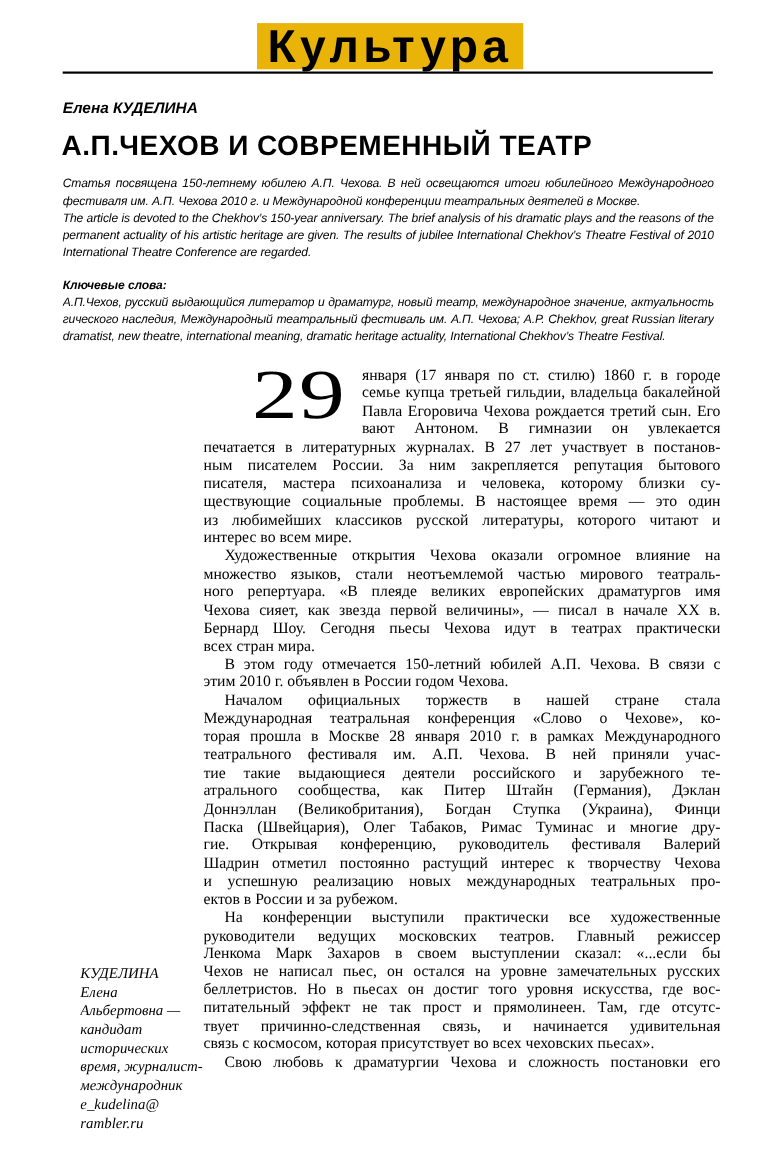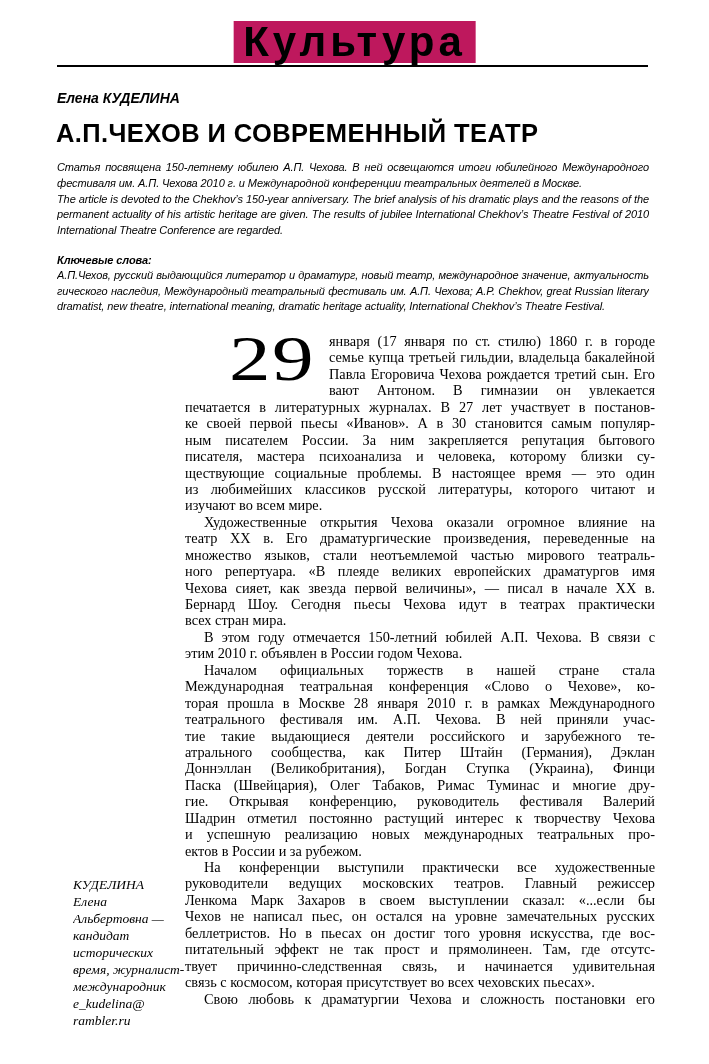--- a/index.html
+++ b/index.html
@@ -14,21 +14,21 @@
   
   .masthead-rule{
     position:absolute;left:57px;top:65px;width:591px;height:0;
     border-top:2.5px solid #000;
     z-index:1;
   }
   .masthead-title{
     position:absolute;left:50%;top:21px;
     transform:translateX(-50%);
     z-index:2;
-    background:#be185d;
+    background:#eab308;
     padding:0 10px;
     font-family:"Liberation Sans",sans-serif;
     font-weight:700;
     font-size:42px;line-height:1;
     letter-spacing:4px;
     white-space:nowrap;
   }
   
   .byline{
     position:absolute;left:57px;top:90px;
@@ -132,30 +132,28 @@
     <div class="dropcap">
       <span>29</span>
     </div>
     <div>
         <div class="para">
           <div class="line">января (17 января по ст. стилю) 1860 г. в городе Таганроге в</div>
           <div class="line">семье купца третьей гильдии, владельца бакалейной лавки</div>
           <div class="line">Павла Егоровича Чехова рождается третий сын. Его назы-</div>
           <div class="line">вают Антоном. В гимназии он увлекается литературным творчест-</div>
           <div class="line">печатается в литературных журналах. В 27 лет участвует в постанов-</div>
-          <div class="line">ке своей первой пьесы «Иванов». А в 30 становится самым популяр-</div>
           <div class="line">ным писателем России. За ним закрепляется репутация бытового</div>
           <div class="line">писателя, мастера психоанализа и человека, которому близки су-</div>
           <div class="line">ществующие социальные проблемы. В настоящее время — это один</div>
           <div class="line">из любимейших классиков русской литературы, которого читают и</div>
-          <div class="line plain">изучают во всем мире.</div>
+          <div class="line plain">интерес во всем мире.</div>
         </div>
         <div class="para">
           <div class="line" style="text-indent: 19px;">Художественные открытия Чехова оказали огромное влияние на</div>
-          <div class="line">театр XX в. Его драматургические произведения, переведенные на</div>
           <div class="line">множество языков, стали неотъемлемой частью мирового театраль-</div>
           <div class="line">ного репертуара. «В плеяде великих европейских драматургов имя</div>
           <div class="line">Чехова сияет, как звезда первой величины», — писал в начале XX в.</div>
           <div class="line">Бернард Шоу. Сегодня пьесы Чехова идут в театрах практически</div>
           <div class="line plain">всех стран мира.</div>
         </div>
         <div class="para">
           <div class="line" style="text-indent: 19px;">В этом году отмечается 150-летний юбилей А.П. Чехова. В связи с</div>
           <div class="line plain">этим 2010 г. объявлен в России годом Чехова.</div>
         </div>

